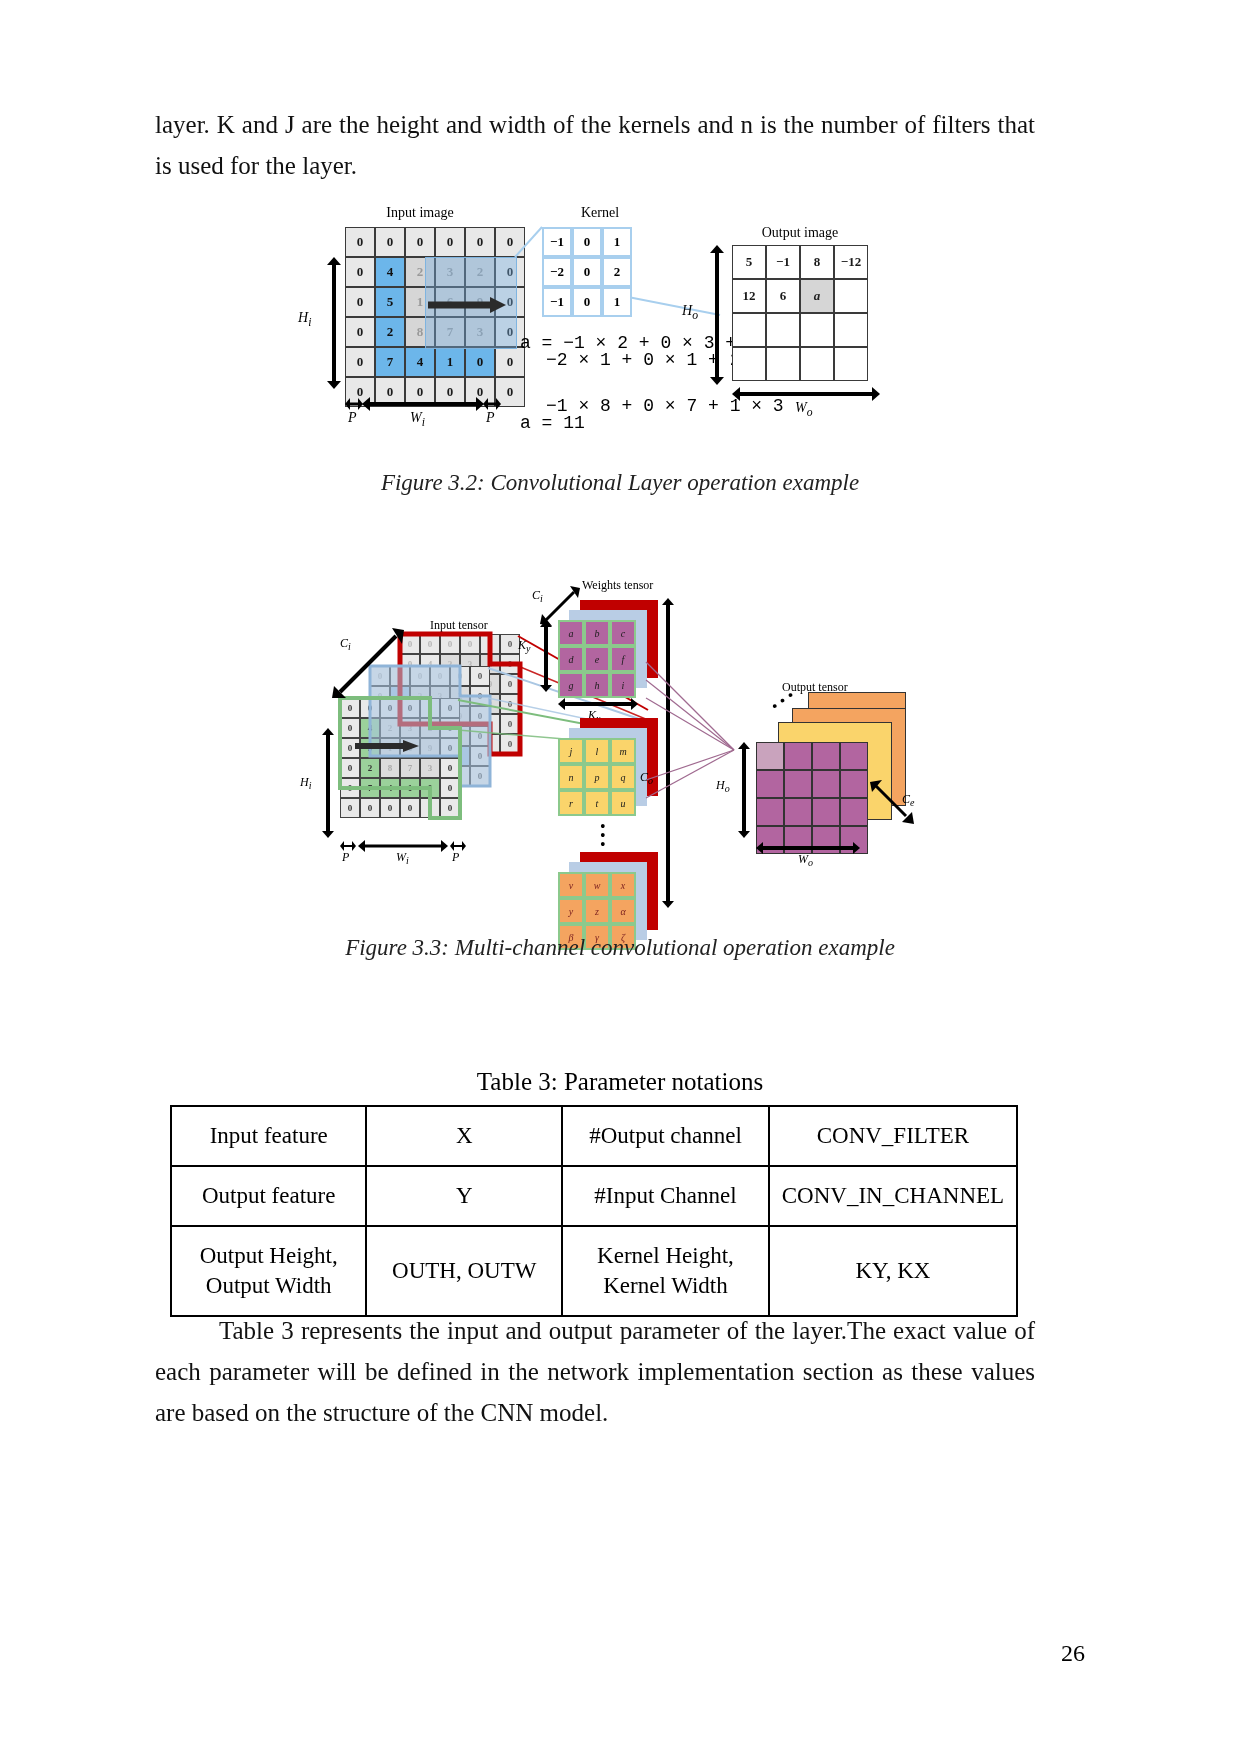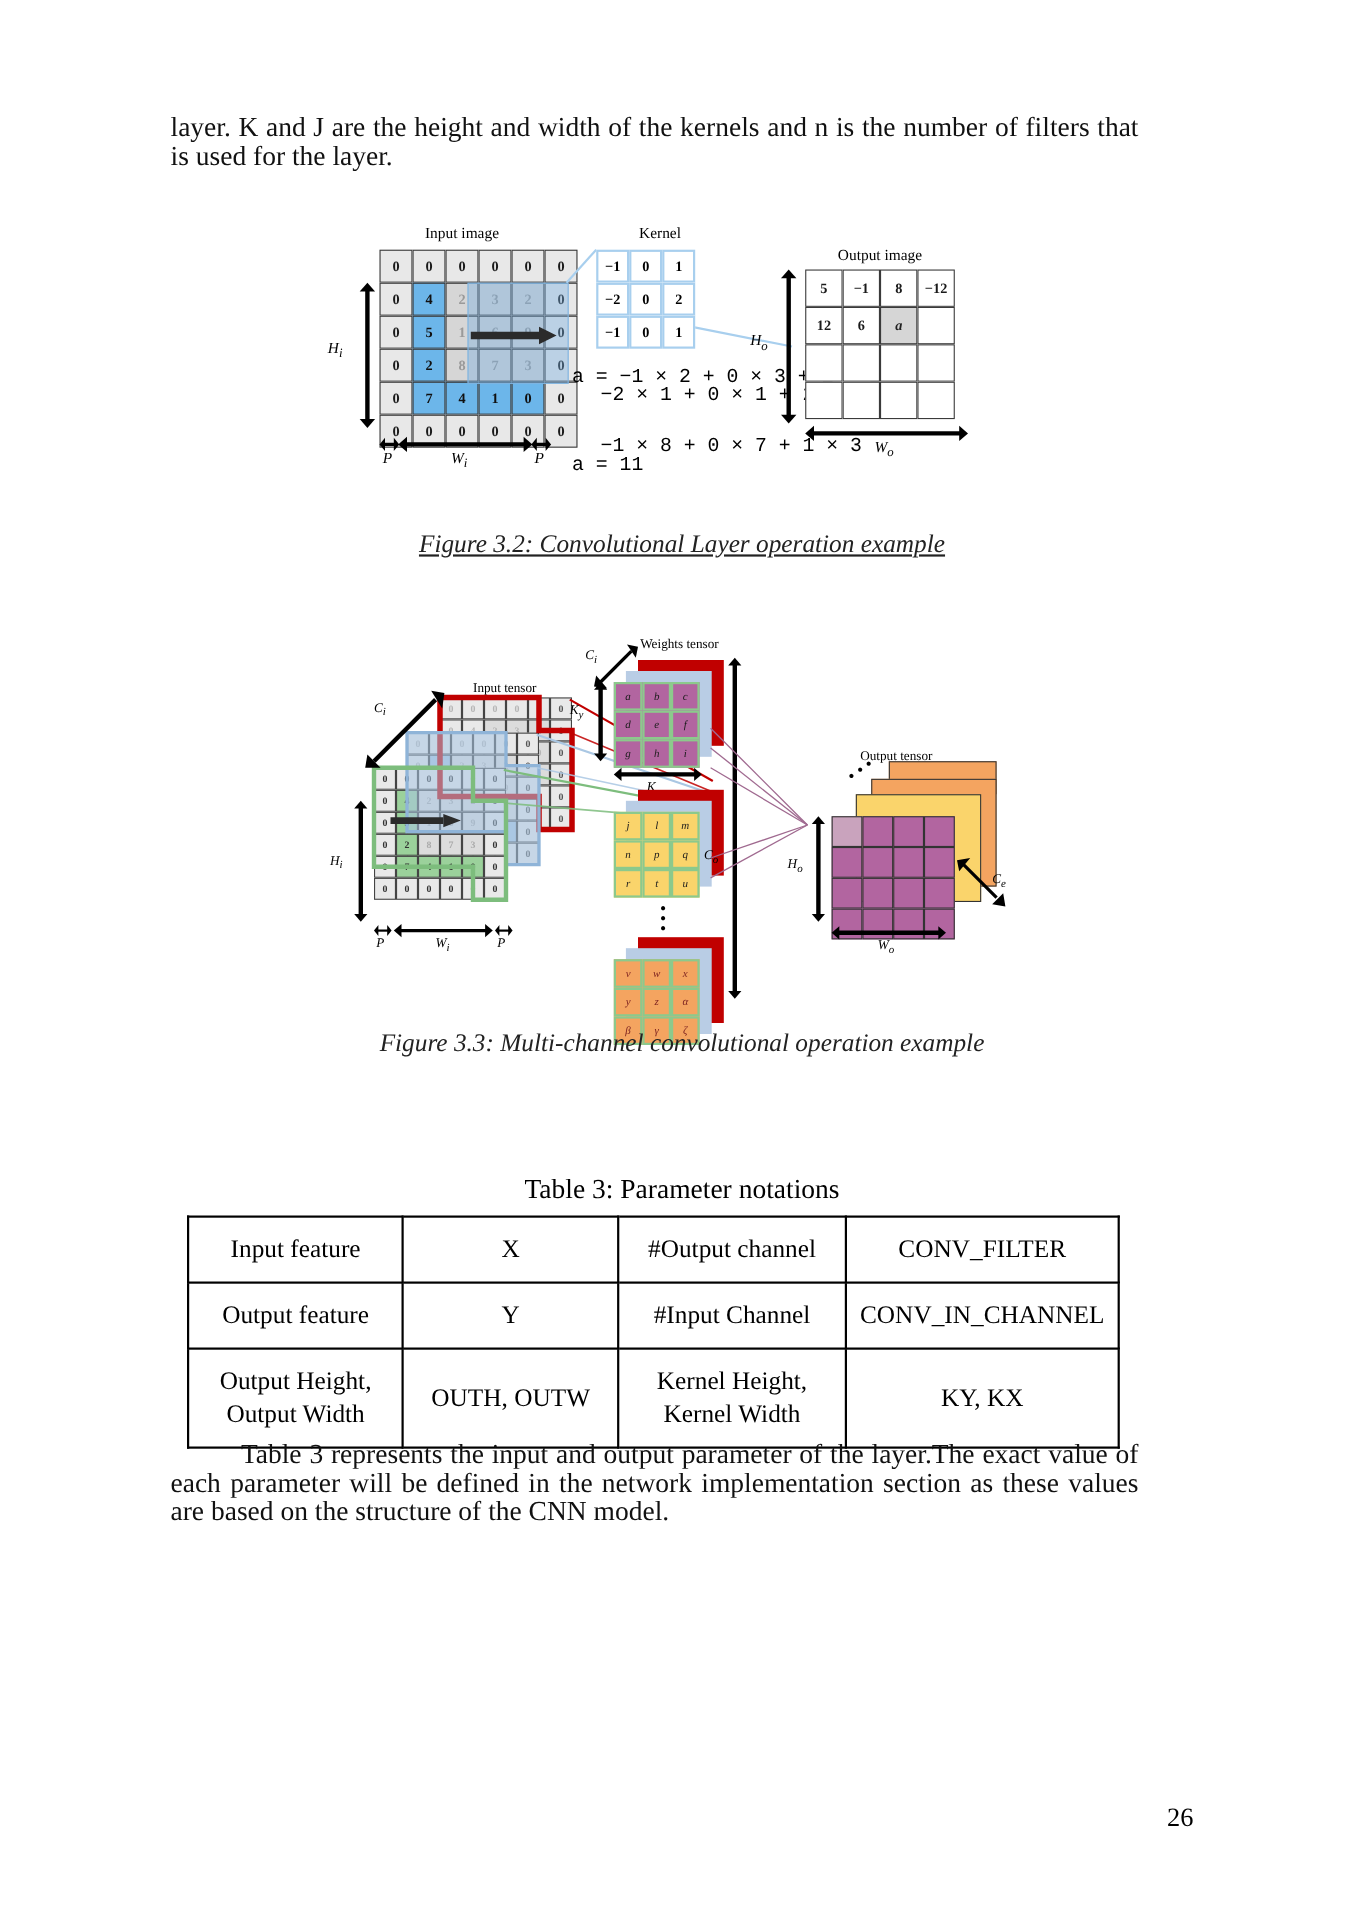--- a/index.html
+++ b/index.html
@@ -15,38 +15,38 @@
     color: #000;
     overflow: hidden;
   }
   .page {
     position: absolute;
     inset: 0;
   }
   .body-text {
     position: absolute;
     font-size: 25px;
-    line-height: 26px;
+    line-height: 41px;
     text-align: justify;
     color: #111;
   }
   .para-1 { left: 155px; top: 104px; width: 880px; }
   .para-2 { left: 155px; top: 980px; width: 880px; }
   .para-3 { left: 155px; top: 1310px; width: 880px; }
   .indent { display: inline-block; width: 64px; }
 
   .fig-caption {
     position: absolute;
     width: 100%;
     text-align: center;
     font-style: italic;
     font-size: 23px;
     color: #222;
   }
-  #cap-32 { top: 482px; text-decoration: underline; }
+  #cap-32 { top: 470px; }
   #cap-33 { top: 935px; }
 
   .table-title {
     position: absolute;
     width: 100%;
     text-align: center;
     font-size: 25px;
     top: 1068px;
   }
 

